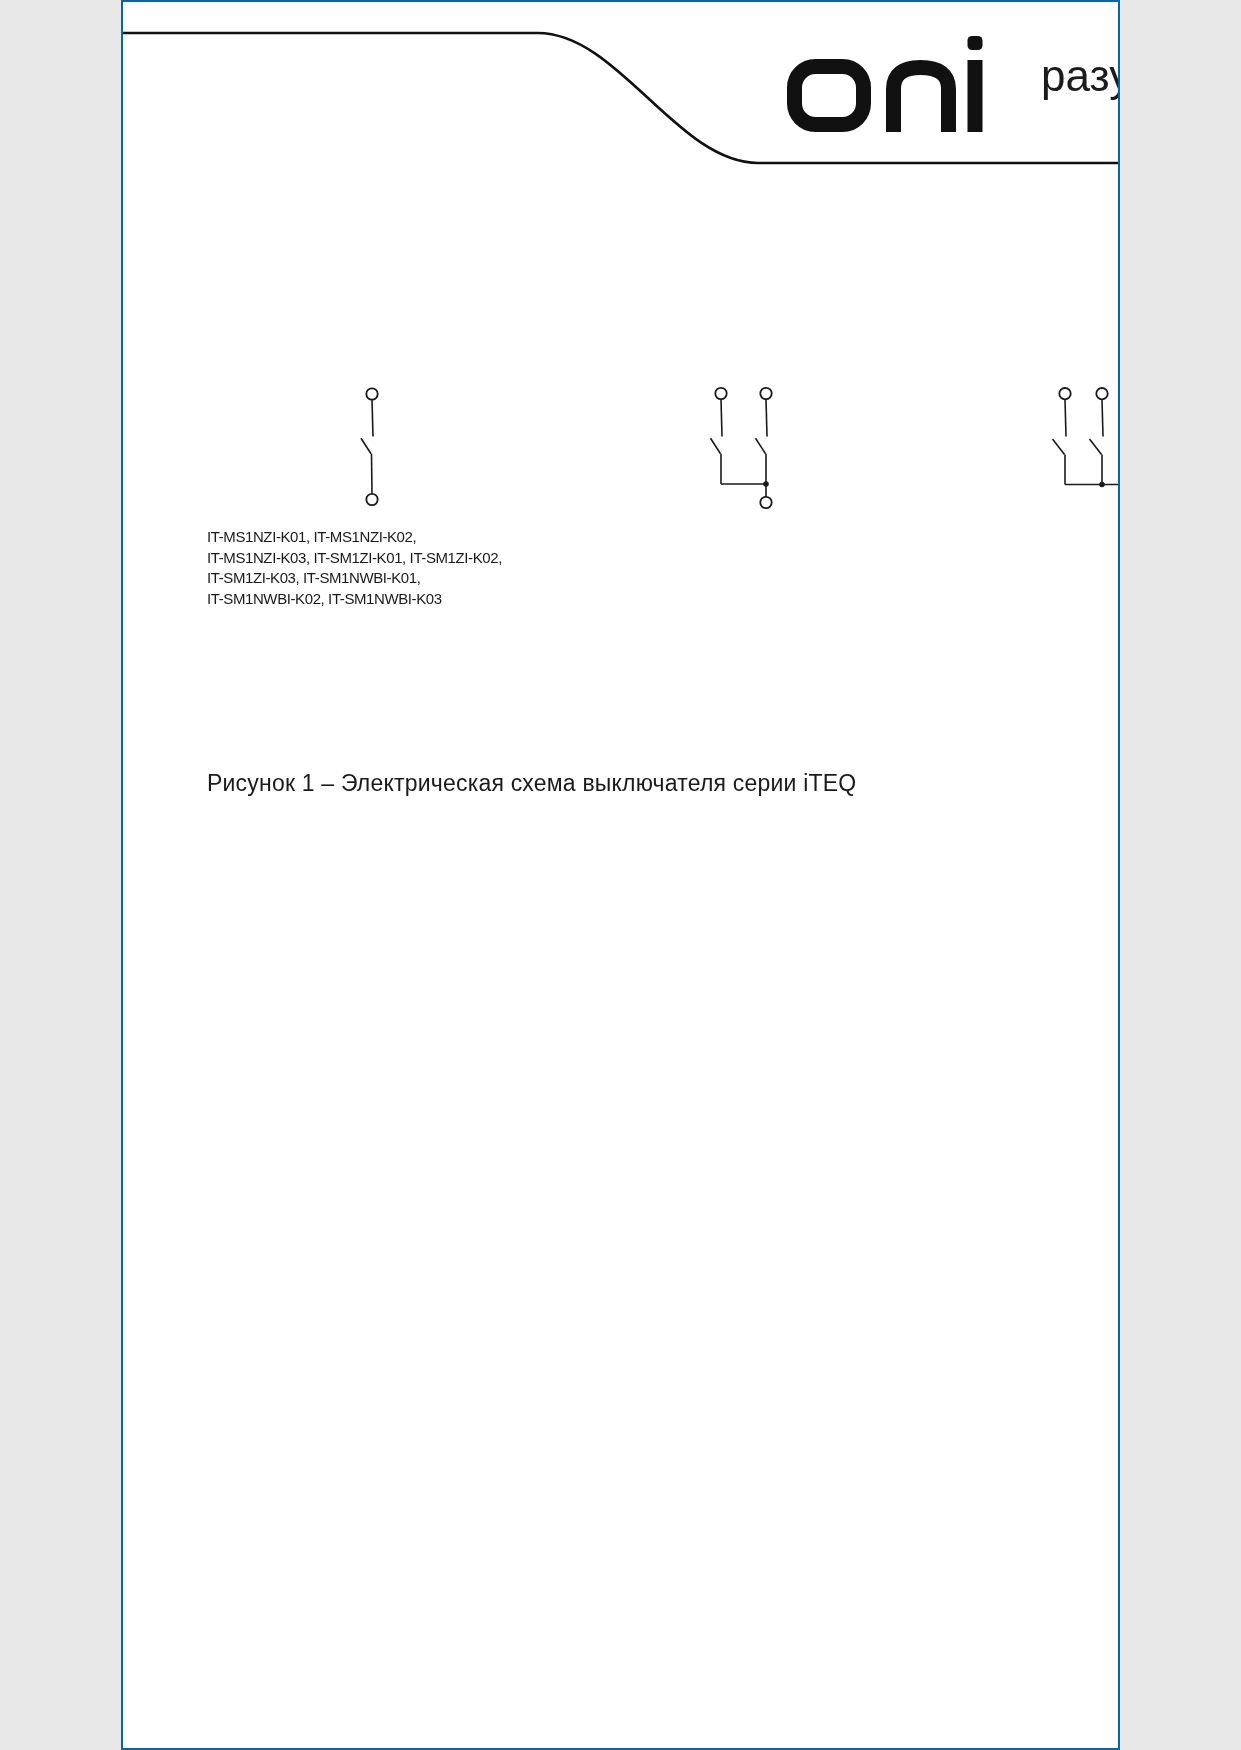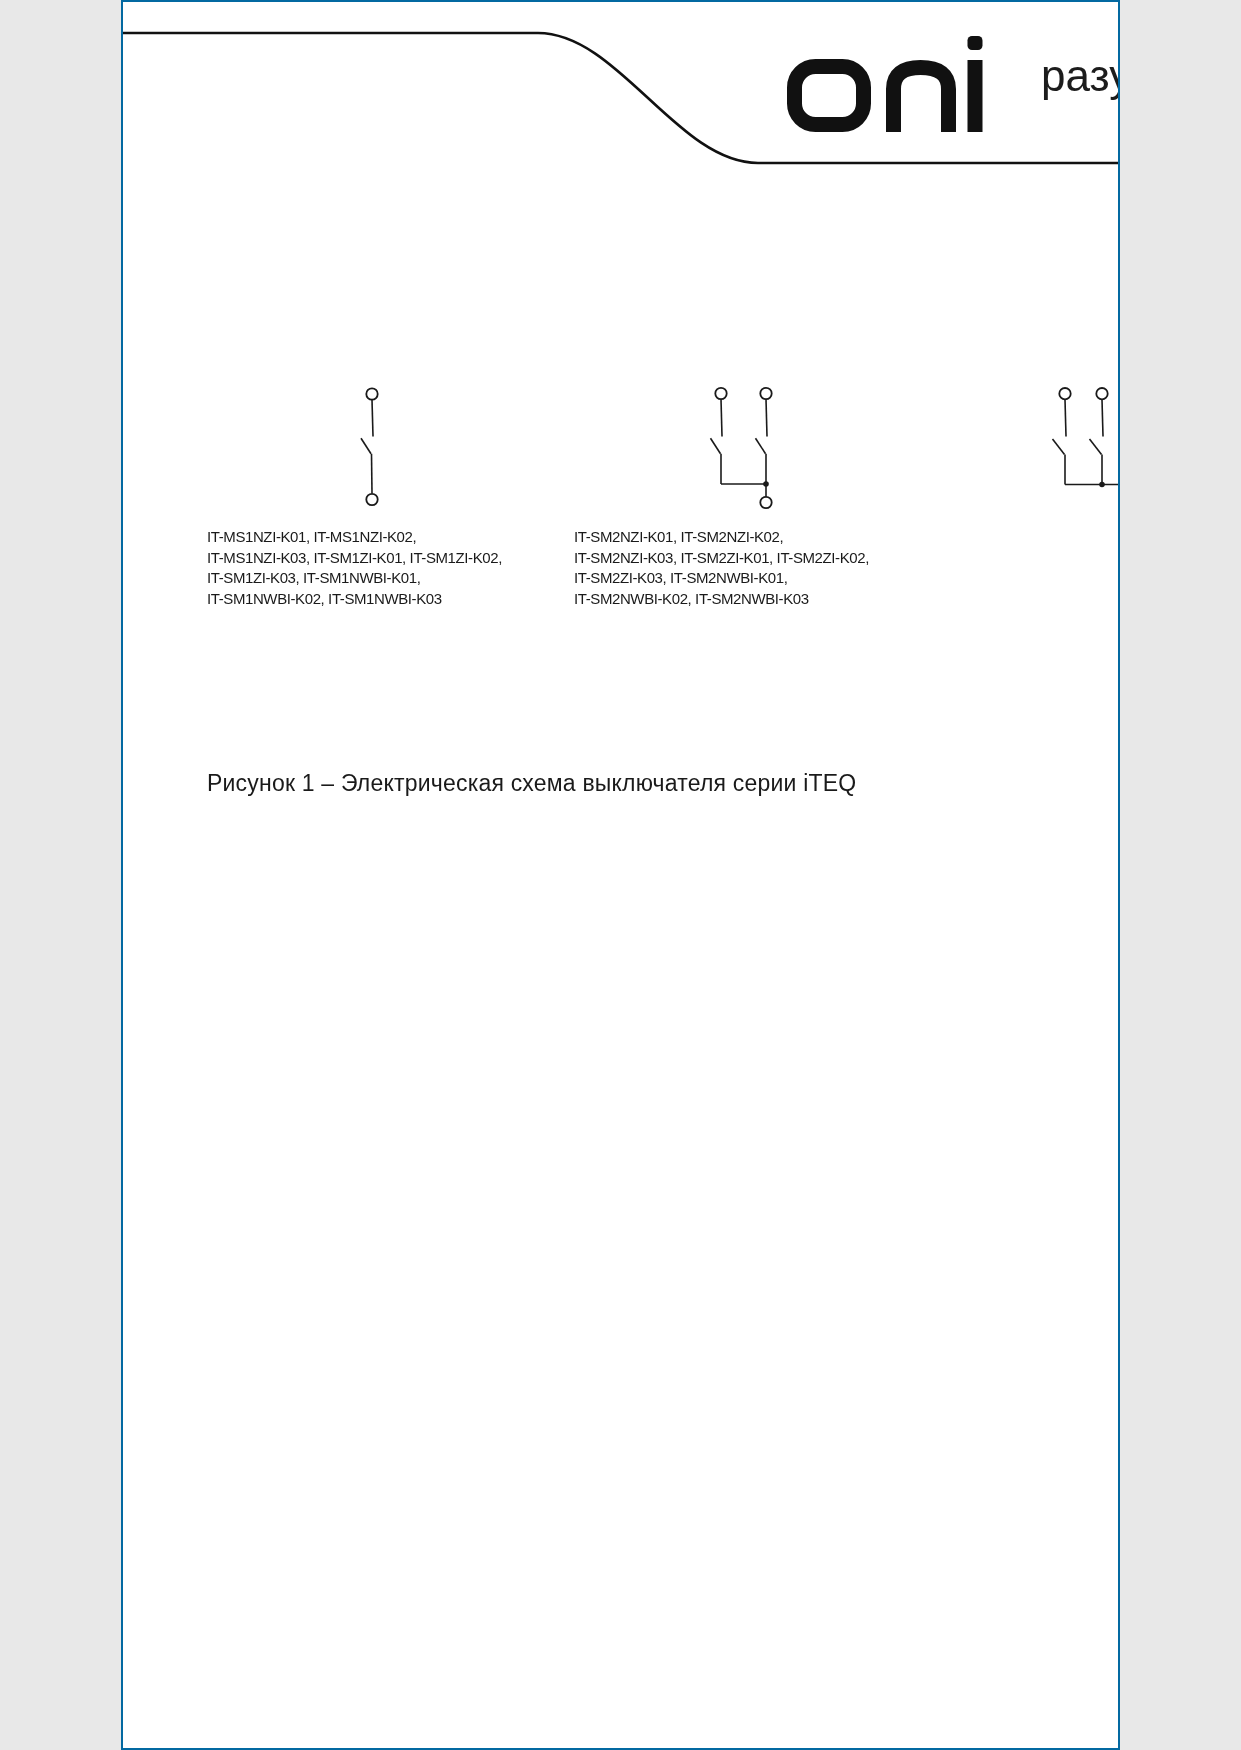--- a/index.html
+++ b/index.html
@@ -122,23 +122,17 @@
     </g>
   </svg>
 
   <div class="codes codes-1">
     <div>IT-MS1NZI-K01, IT-MS1NZI-K02,</div>
     <div>IT-MS1NZI-K03, IT-SM1ZI-K01, IT-SM1ZI-K02,</div>
     <div>IT-SM1ZI-K03, IT-SM1NWBI-K01,</div>
     <div>IT-SM1NWBI-K02, IT-SM1NWBI-K03</div>
   </div>
 
-  <div class="codes codes-2">
-    <div>IT-SM2NZI-K01, IT-SM2NZI-K02,</div>
-    <div>IT-SM2NZI-K03, IT-SM2ZI-K01, IT-SM2ZI-K02,</div>
-    <div>IT-SM2ZI-K03, IT-SM2NWBI-K01,</div>
-    <div>IT-SM2NWBI-K02, IT-SM2NWBI-K03</div>
-  </div>
 
 
   <div class="caption">Рисунок 1 – Электрическая схема выключателя серии iTEQ</div>
 
 </div>
 
 </body></html>

